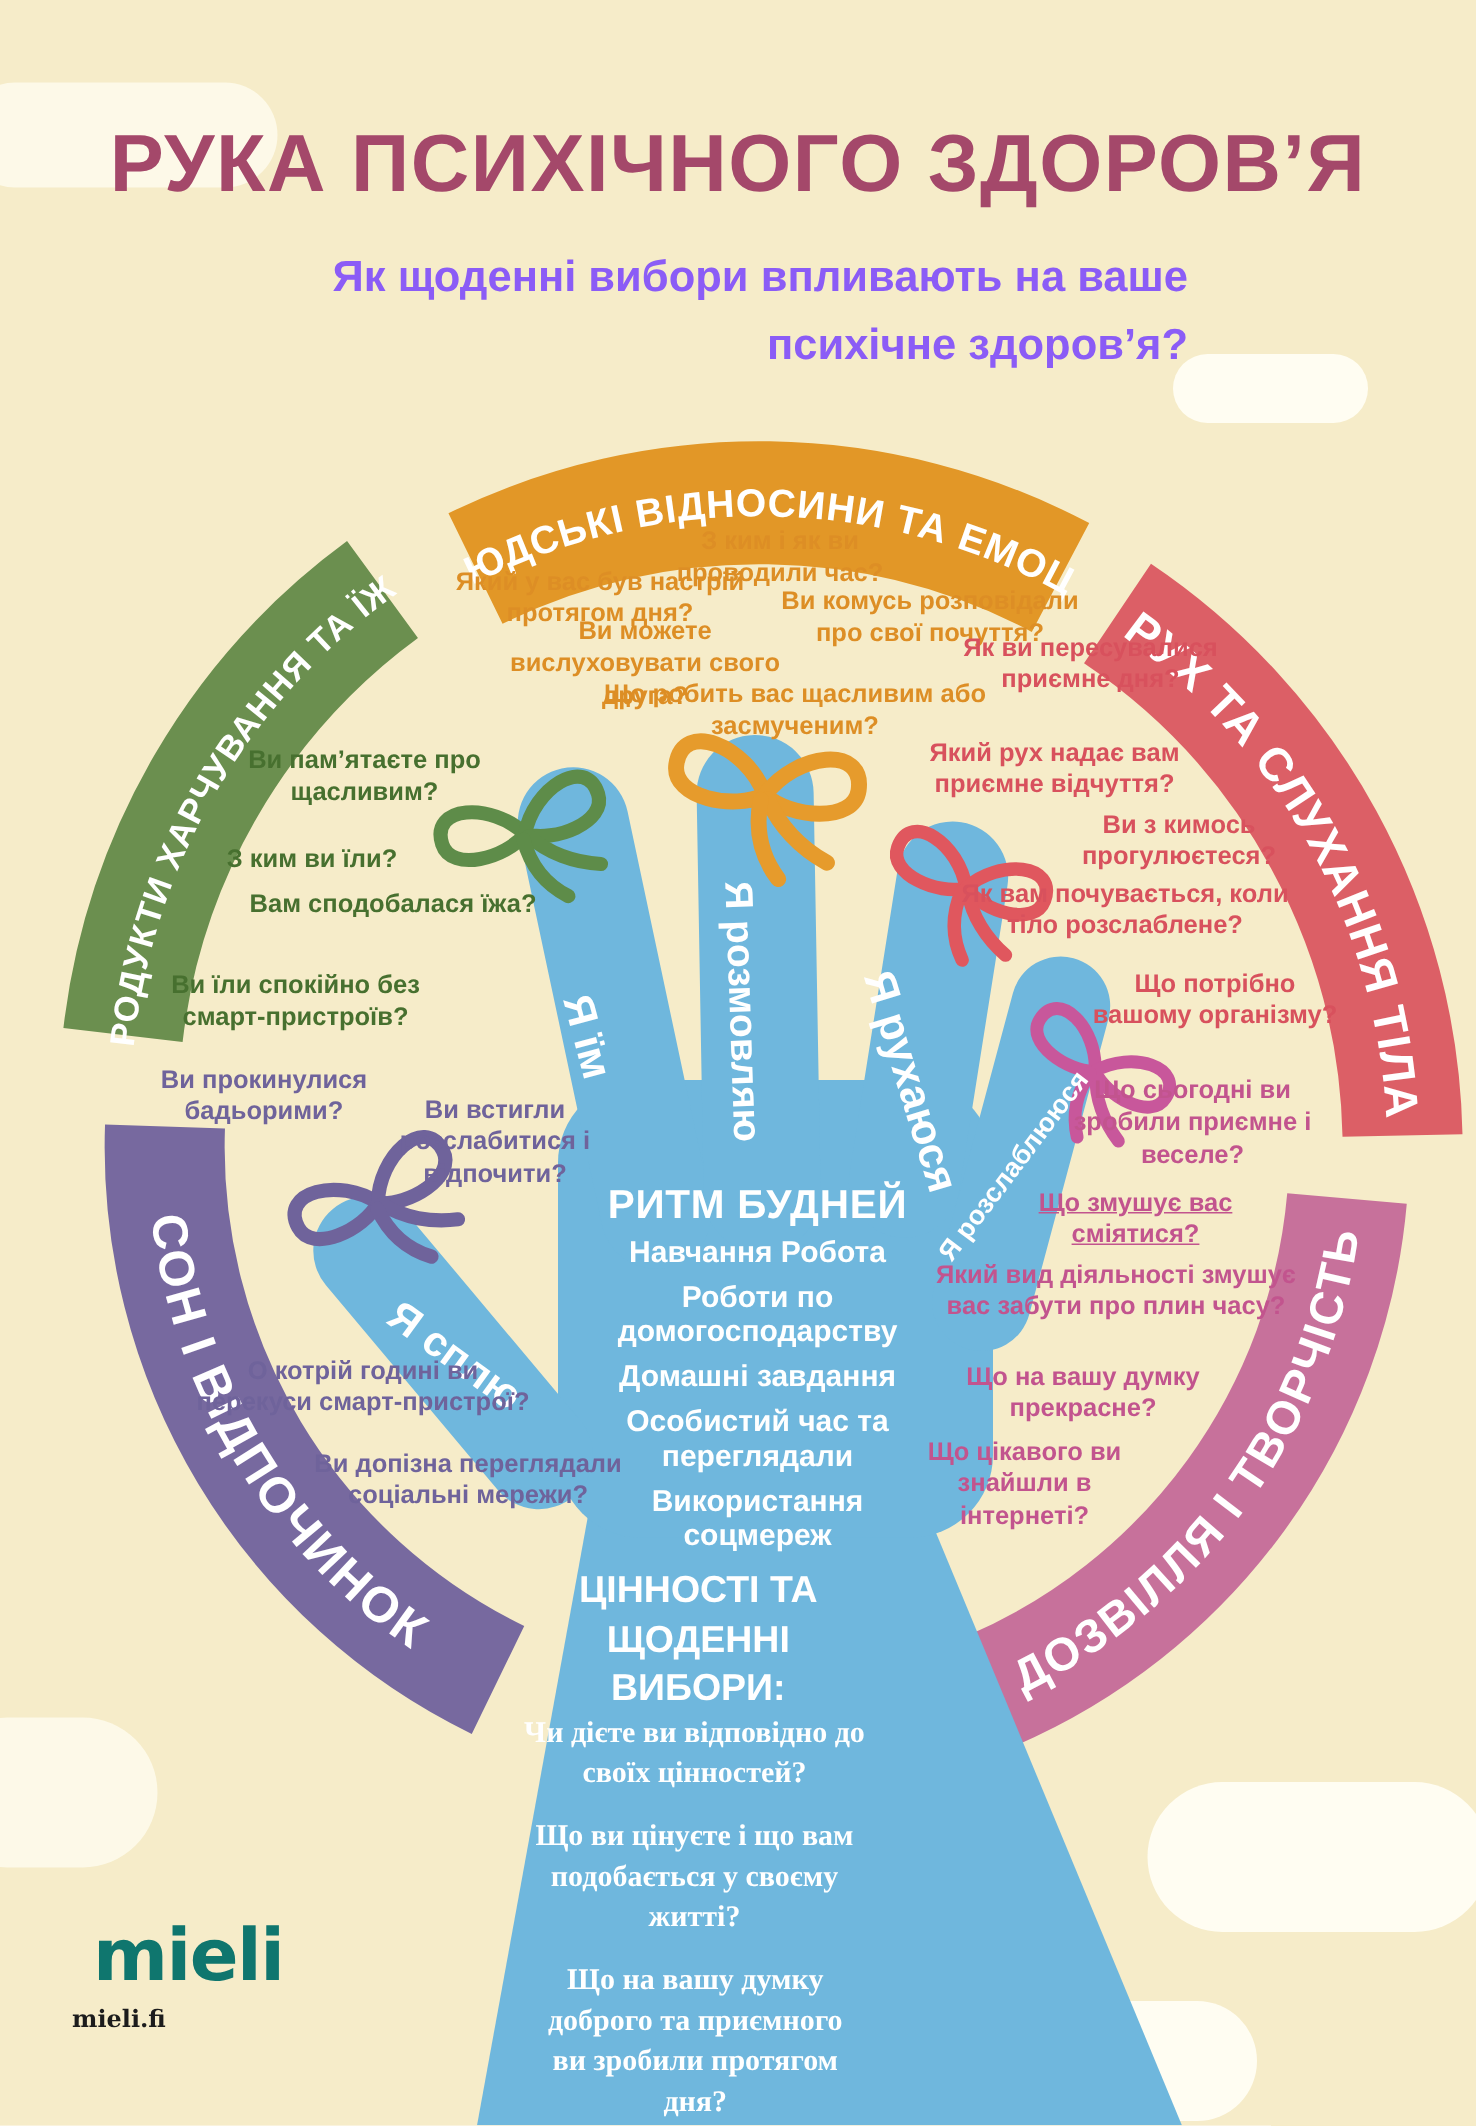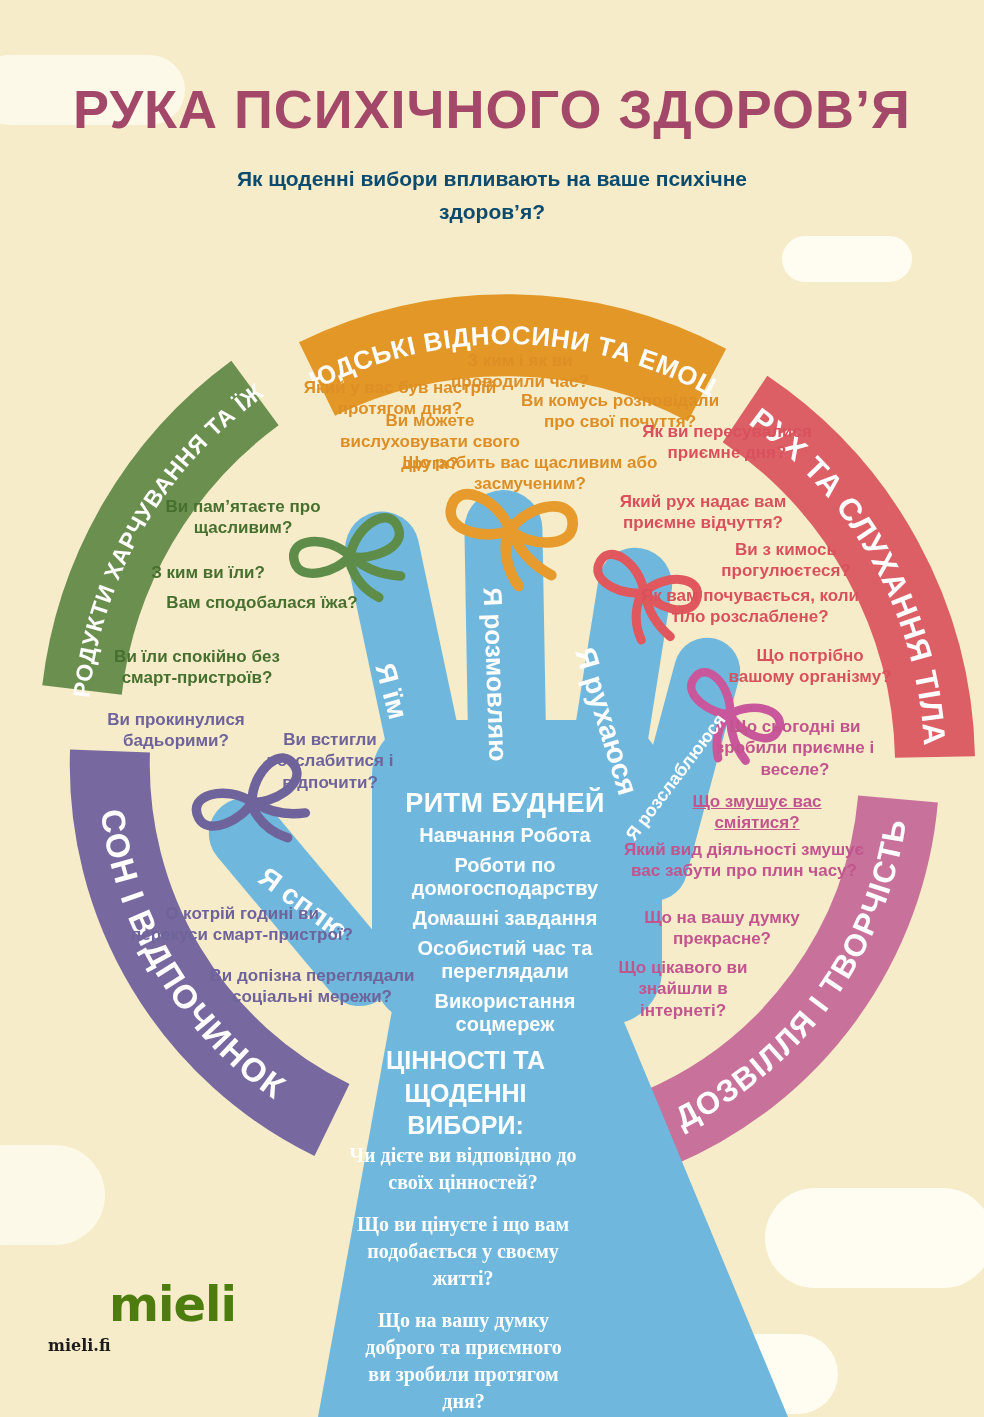--- a/index.html
+++ b/index.html
@@ -8,22 +8,22 @@
     position:relative;width:984px;height:1417px;margin:0 auto;
     background:#F6ECC9;overflow:hidden;
   }
   .cloud{position:absolute;background:#FFFDF2;border-radius:60px;}
   .cloud.soft{opacity:.75;}
   .title{
     position:absolute;top:78px;left:0;width:100%;text-align:center;
     font-size:54px;font-weight:bold;color:#A4486A;letter-spacing:1px;
   }
   .subtitle{
-    position:absolute;top:163px;left:192px;width:600px;text-align:center;
-    font-size:21px;font-weight:bold;color:#0c4a6e;line-height:1.55;
+    position:absolute;top:163px;left:192px;width:600px;text-align:right;
+    font-size:29px;font-weight:bold;color:#8b5cf6;line-height:1.55;
   }
   svg.artwork{position:absolute;left:0;top:0;}
   .band-label{fill:#FFFFFF;font-weight:bold;font-family:"Liberation Sans",sans-serif;letter-spacing:1px;}
   .q{
     position:absolute;font-weight:bold;font-size:17px;line-height:1.25;
     text-align:center;
   }
   .q-food{color:#47702F;}
   .q-relations{color:#DD8E25;}
   .q-movement{color:#D8515D;}
@@ -47,23 +47,22 @@
     color:#fff;font-weight:bold;font-size:25px;line-height:1.3;
   }
   .values-questions{
     position:absolute;left:338px;top:1142px;width:250px;text-align:center;
     color:#fff;font-weight:bold;font-size:20px;line-height:1.35;
   }
   .values-questions div{margin-bottom:15px;font-family:Liberation Serif, serif;}
   .values-questions div:nth-child(3){width:215px;margin-left:18px;}
   .logo{
     position:absolute;left:62px;top:1276px;
-    color:#4d7c0f;font-weight:800;font-size:48px;letter-spacing:-1px;
+    color:#0f766e;font-weight:800;font-size:48px;letter-spacing:-1px;
     font-family:"DejaVu Sans",sans-serif;
-    margin-left:47px;
   }
   .logo-url{
     position:absolute;left:48px;top:1336px;
     color:#1C1C1C;font-weight:bold;font-size:16px;
     font-family:"DejaVu Serif",serif;
   }
 </style>
 </head>
 <body>
 

